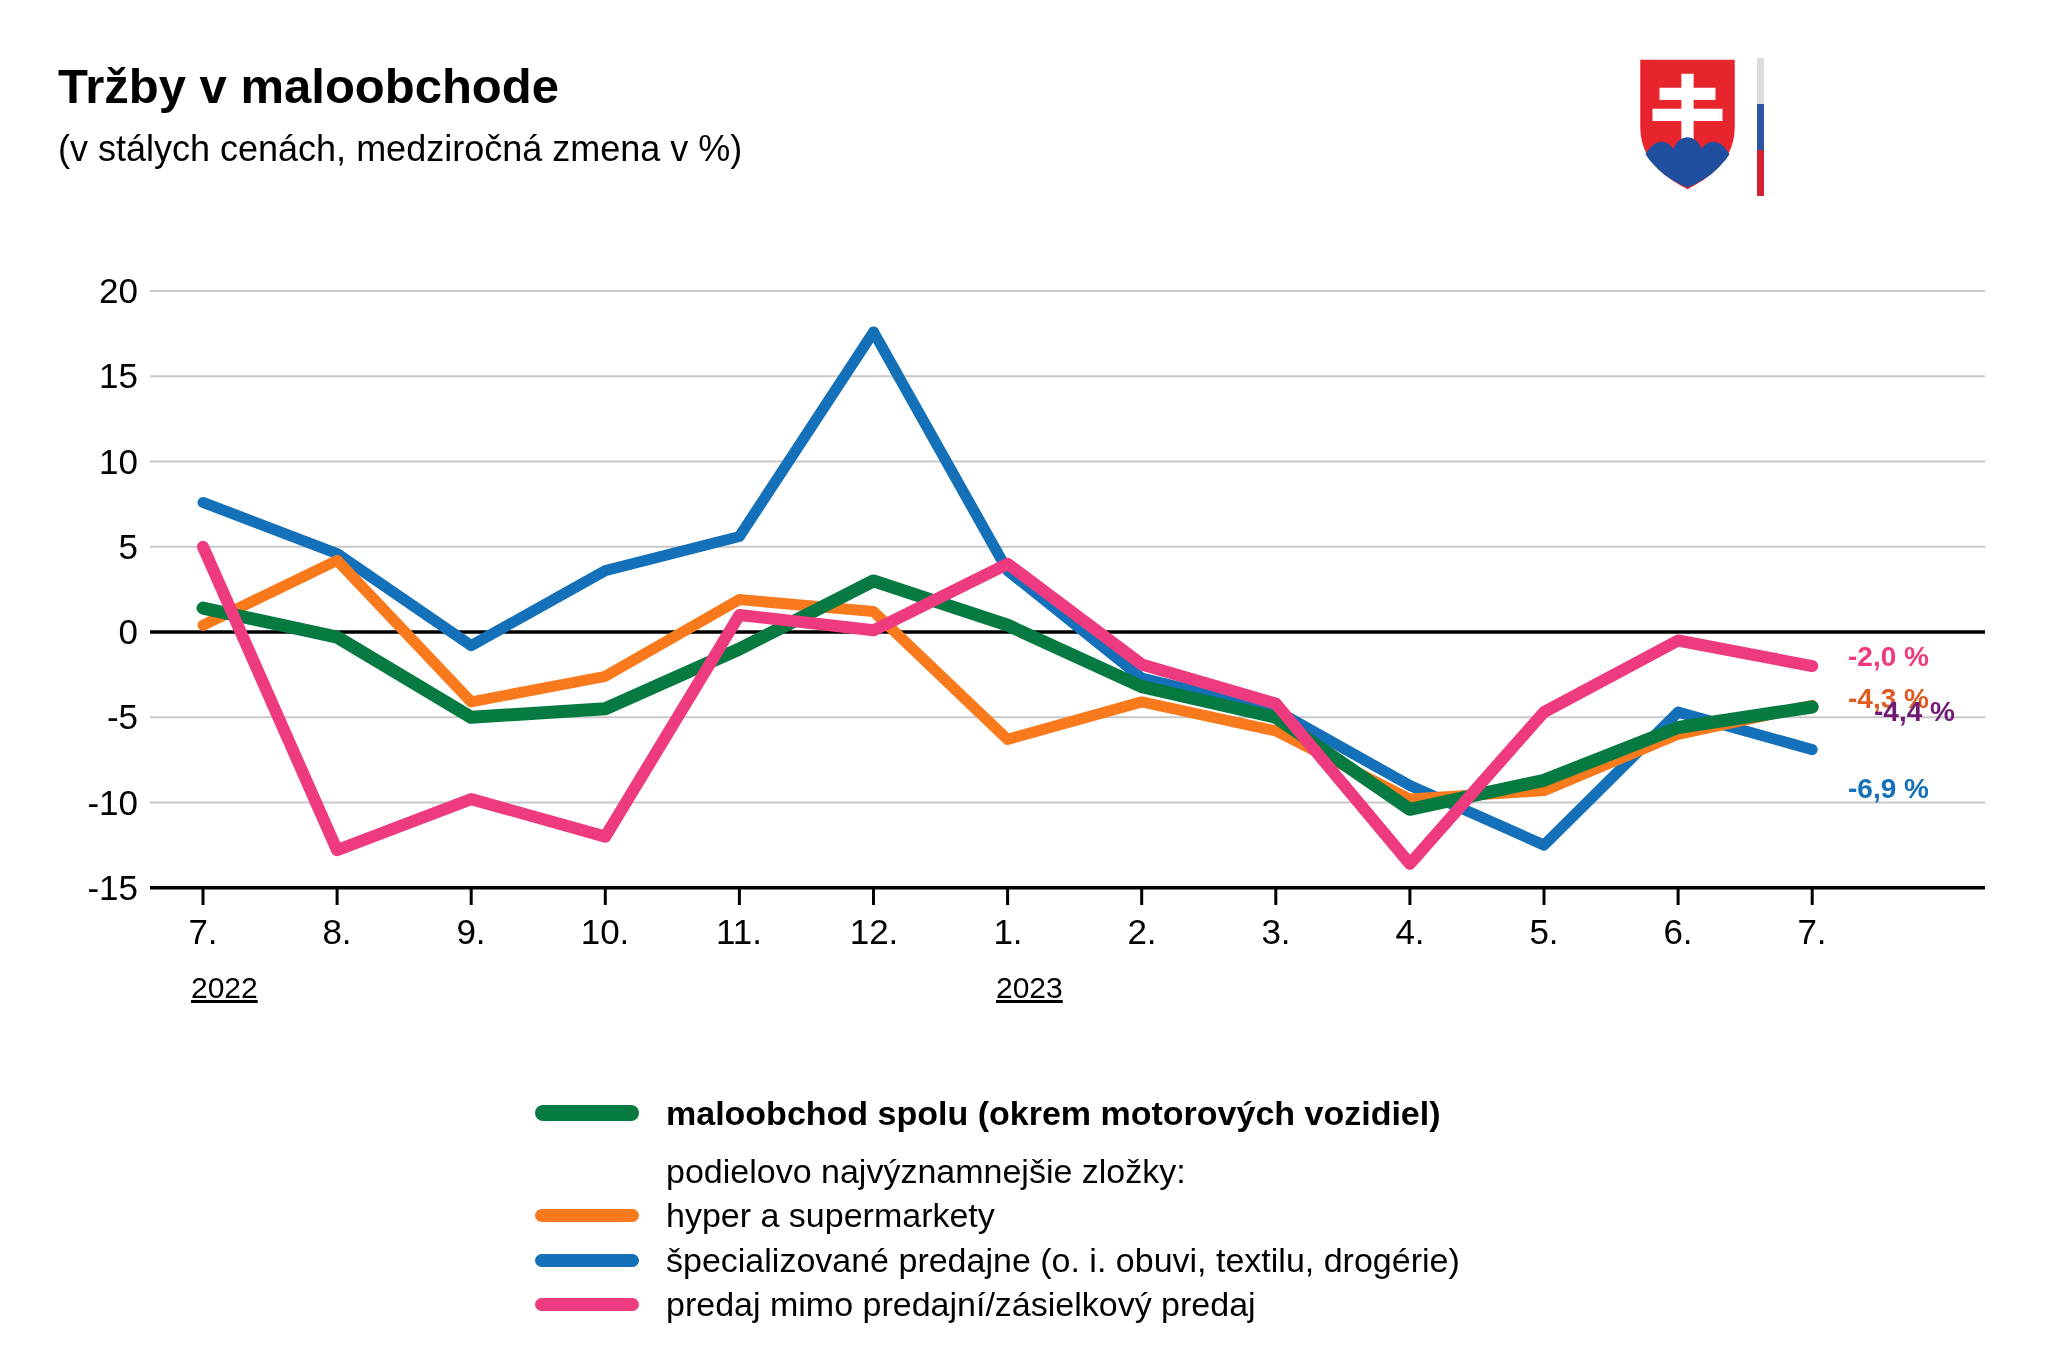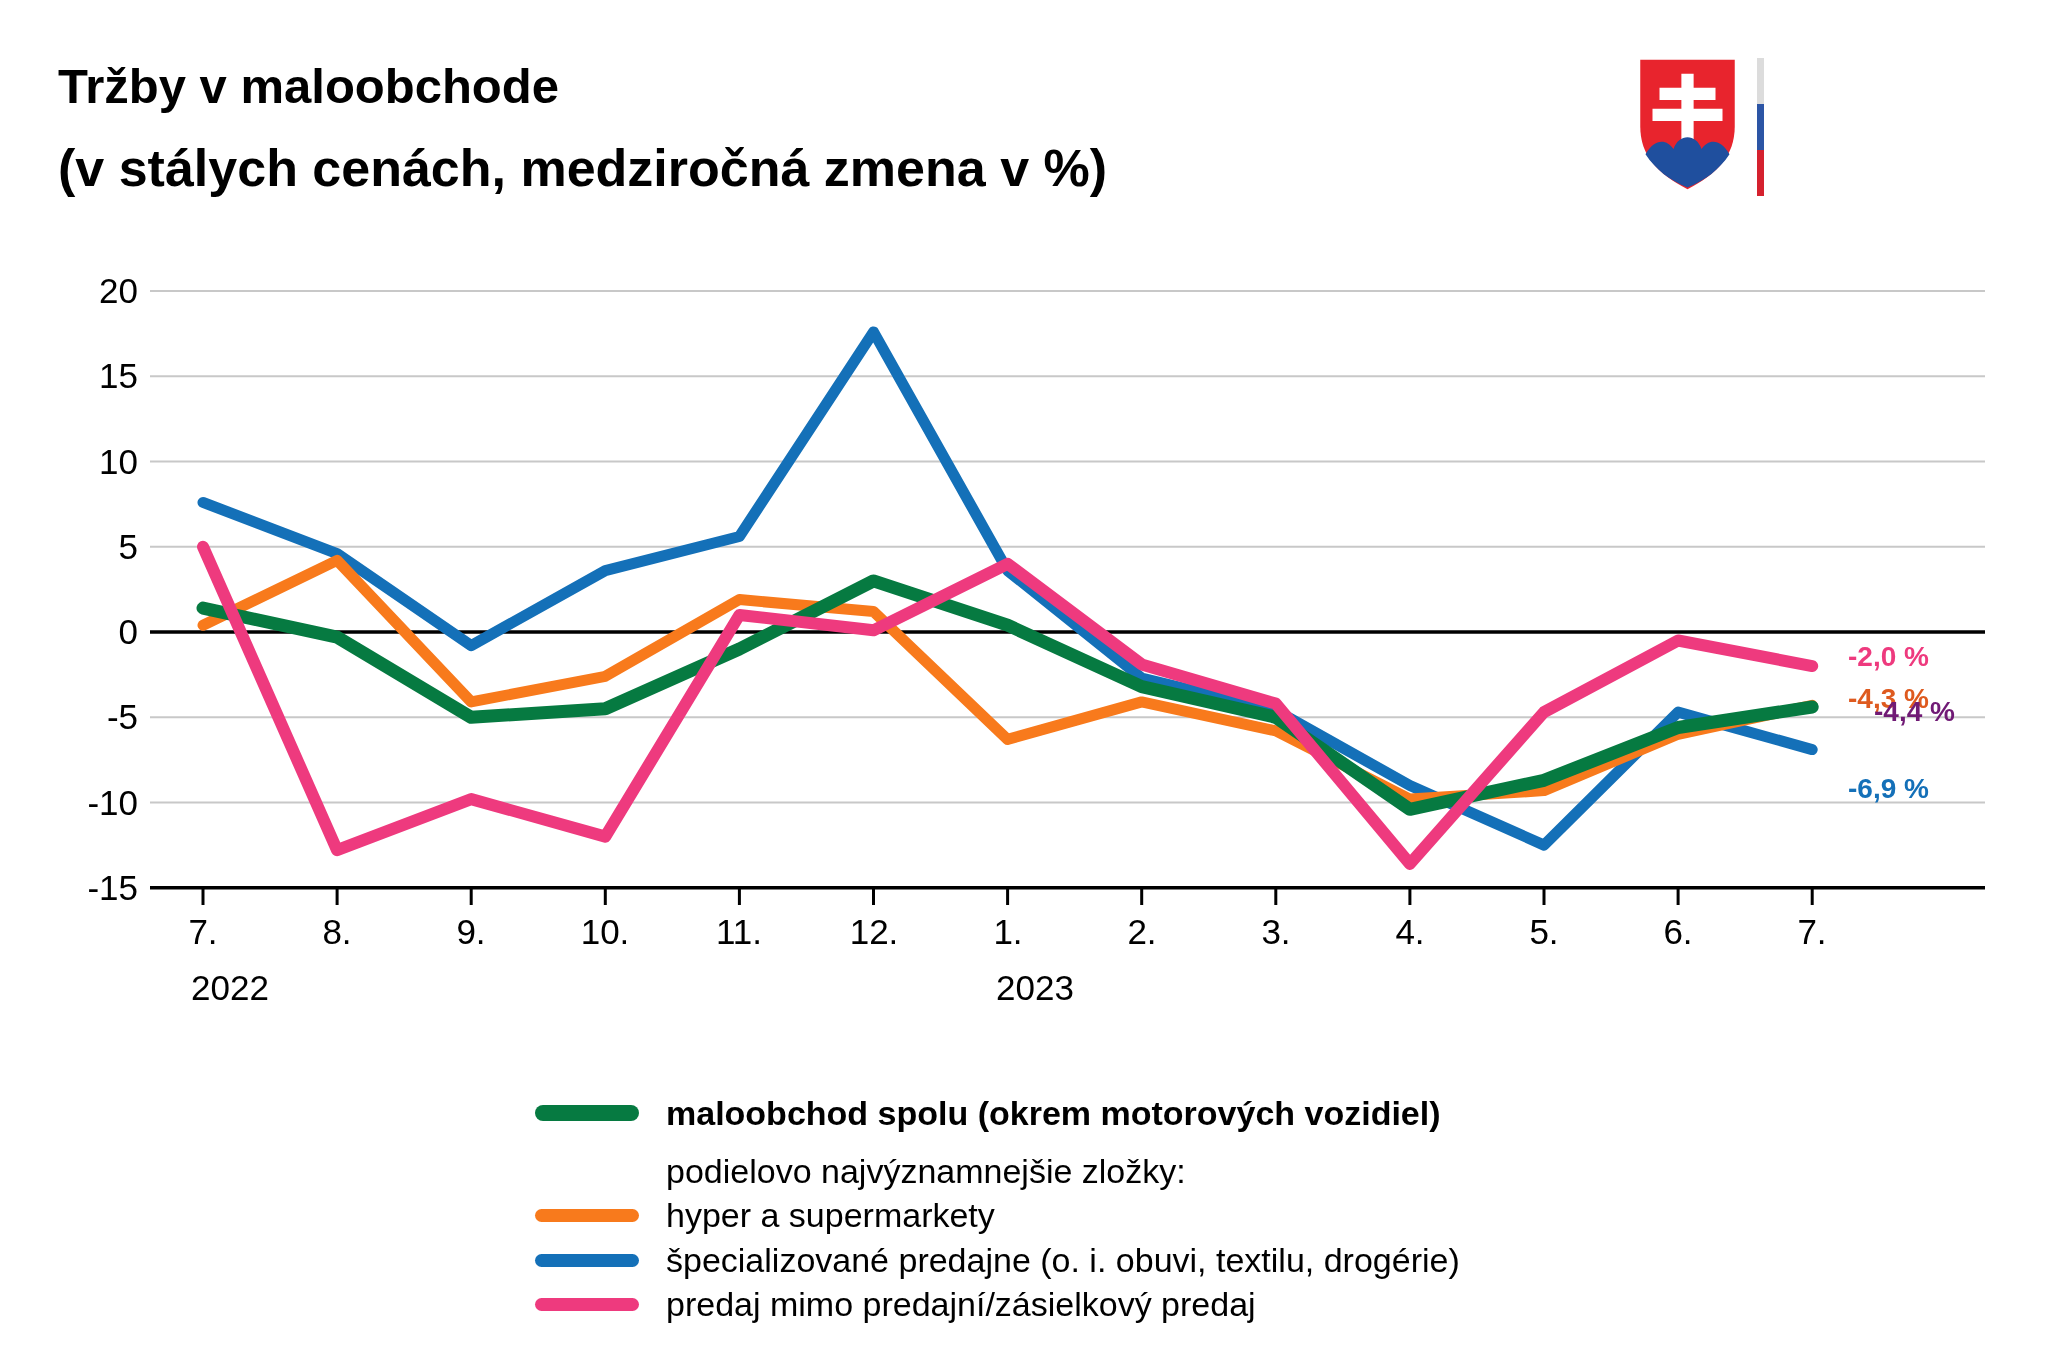--- a/index.html
+++ b/index.html
@@ -2,30 +2,30 @@
 <html><head>
 <meta charset="utf-8">
 <style>
   html,body{margin:0;padding:0;background:#fff;}
   .canvas{
     position:relative;width:2048px;height:1365px;background:#ffffff;
     font-family:"Liberation Sans", sans-serif;color:#000;overflow:hidden;
   }
   .abs{position:absolute;}
   .page-title{left:58px;top:58px;font-size:49px;font-weight:bold;letter-spacing:0px;}
-  .page-subtitle{left:58px;top:138px;font-size:52px;font-weight:bold;}
+  .page-subtitle{left:58px;top:128px;font-size:36px;font-weight:normal;}
   
   .logo-shield{left:1635px;top:56px;}
   .logo-bar{left:1757px;top:58px;width:7px;height:138px;}
   .logo-bar div{width:100%;height:46px;}
   .logo-text{left:1783px;top:56px;font-size:29px;font-weight:bold;letter-spacing:2px;line-height:38px;}
   
   .ytick{width:100px;text-align:right;font-size:35px;line-height:40px;height:40px;}
   .xtick{width:90px;text-align:center;font-size:35px;line-height:40px;height:40px;}
-  .yearlab{font-size:35px;line-height:40px;height:40px;}
+  .yearlab{font-size:30px;line-height:40px;height:40px;text-decoration:underline;}
   
   .endlab{left:1848px;font-size:28px;font-weight:bold;line-height:44px;white-space:nowrap;}
   
   .legend-row{left:535px;height:42px;display:flex;align-items:center;}
   .legend-swatch{width:104px;border-radius:9px;margin-right:27px;flex:0 0 auto;}
   .legend-text{font-size:34px;white-space:nowrap;}
   .legend-text.bold{font-weight:bold;}
 </style>
 </head>
 <body>

